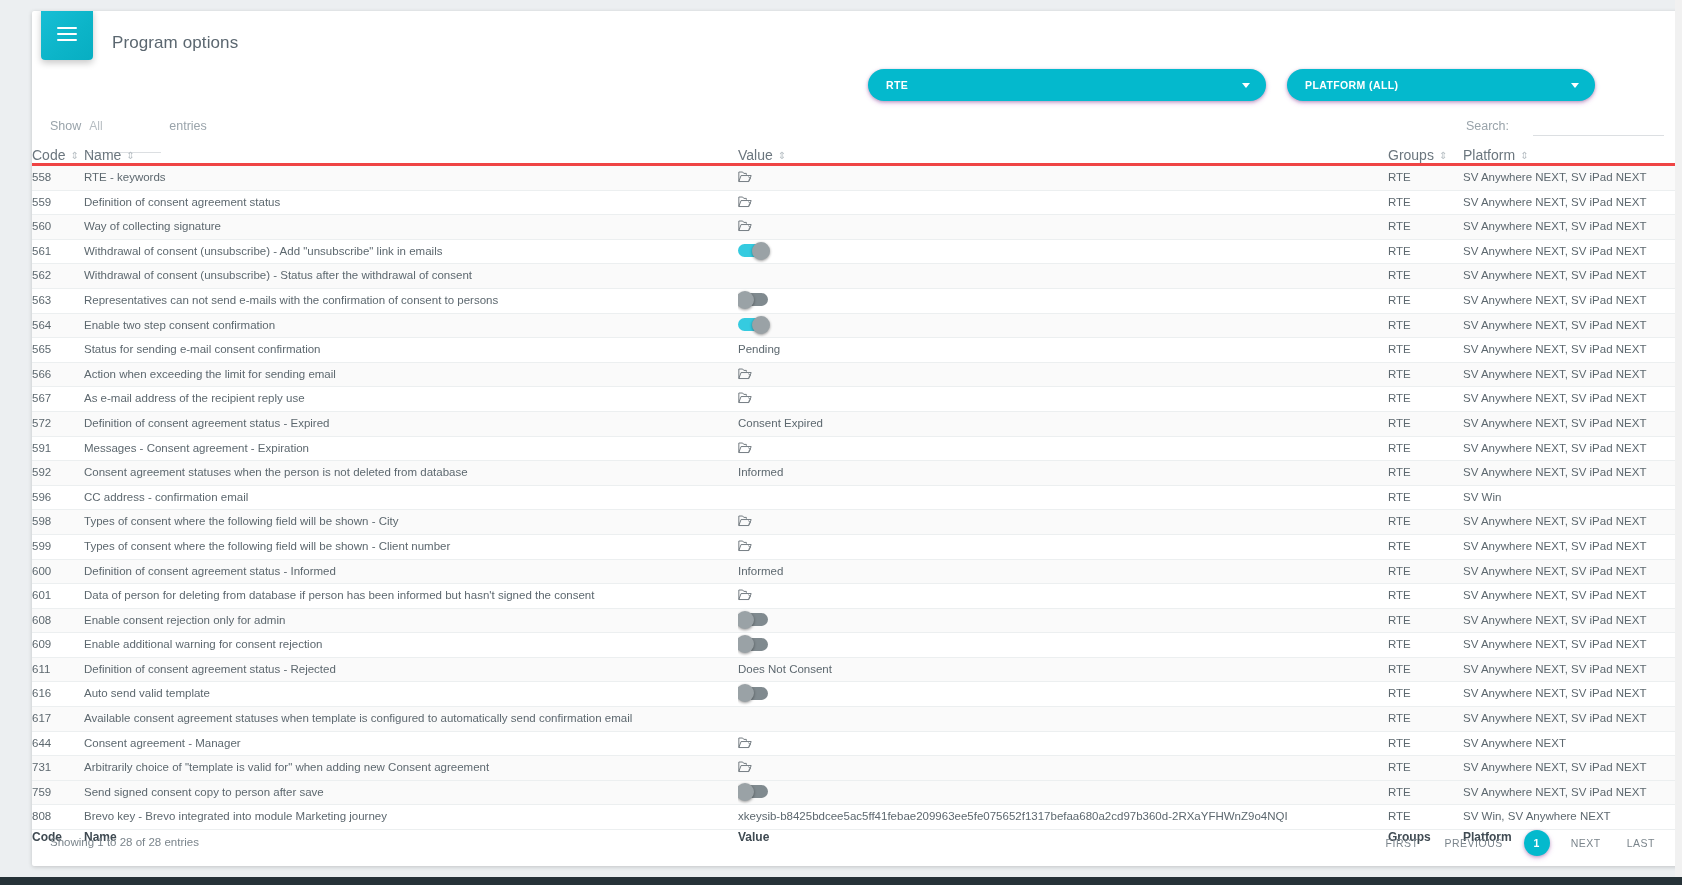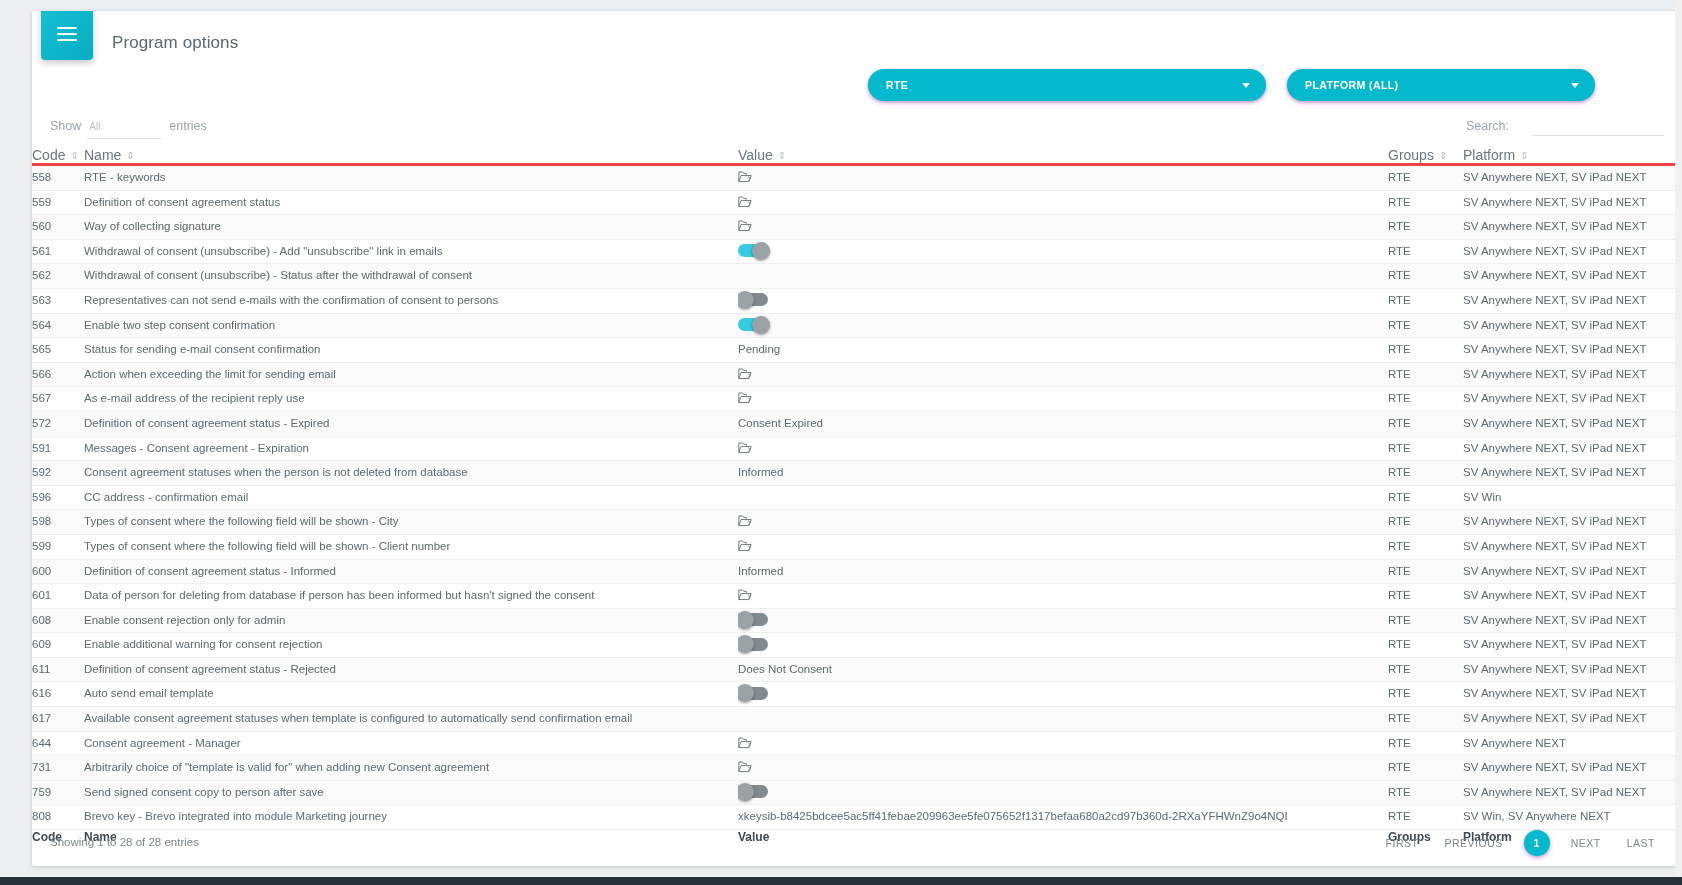--- a/index.html
+++ b/index.html
@@ -107,23 +107,23 @@
     display: flex;
     align-items: baseline;
   }
   .show-entries .lbl { margin-right: 6px; }
   .entries-select {
     width: 74px;
     border: none;
     border-bottom: 1px solid #dcdfe2;
     background: transparent;
     font-family: "Liberation Sans", sans-serif;
-    font-size: 10px;
+    font-size: 12px;
     color: #b6bdc2;
-    padding: 0 0 6px 2px;
+    padding: 0 0 19px 2px;
     outline: none;
     cursor: pointer;
     -webkit-appearance: none;
     appearance: none;
   }
   .show-entries .suffix { margin-left: 8px; }
 
   .search-wrap {
     position: absolute;
     right: 22px; top: 4px;
@@ -556,21 +556,21 @@
           </tr>
           <tr class="odd">
             <td class="td-code">611</td>
             <td class="td-name">Definition of consent agreement status - Rejected</td>
             <td class="td-value"><span>Does Not Consent</span></td>
             <td class="td-groups">RTE</td>
             <td class="td-platform">SV Anywhere NEXT, SV iPad NEXT</td>
           </tr>
           <tr class="even">
             <td class="td-code">616</td>
-            <td class="td-name">Auto send email template</td>
+            <td class="td-name">Auto send valid template</td>
             <td class="td-value"><span class="switch off"><span class="track"></span><span class="knob"></span></span></td>
             <td class="td-groups">RTE</td>
             <td class="td-platform">SV Anywhere NEXT, SV iPad NEXT</td>
           </tr>
           <tr class="odd">
             <td class="td-code">617</td>
             <td class="td-name">Available consent agreement statuses when template is configured to automatically send confirmation email</td>
             <td class="td-value"></td>
             <td class="td-groups">RTE</td>
             <td class="td-platform">SV Anywhere NEXT, SV iPad NEXT</td>

